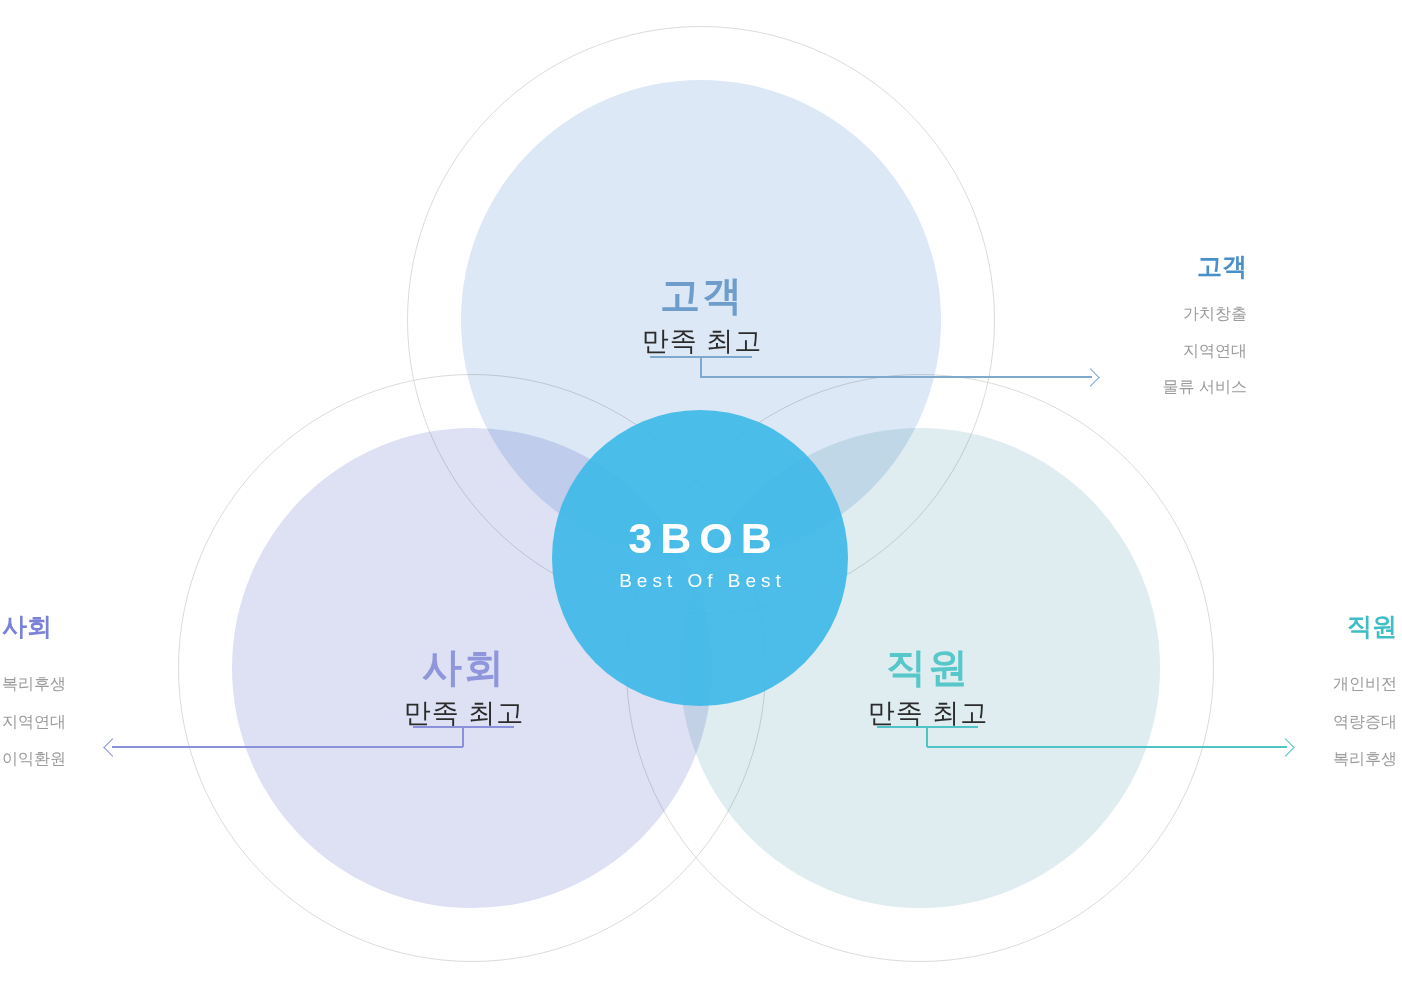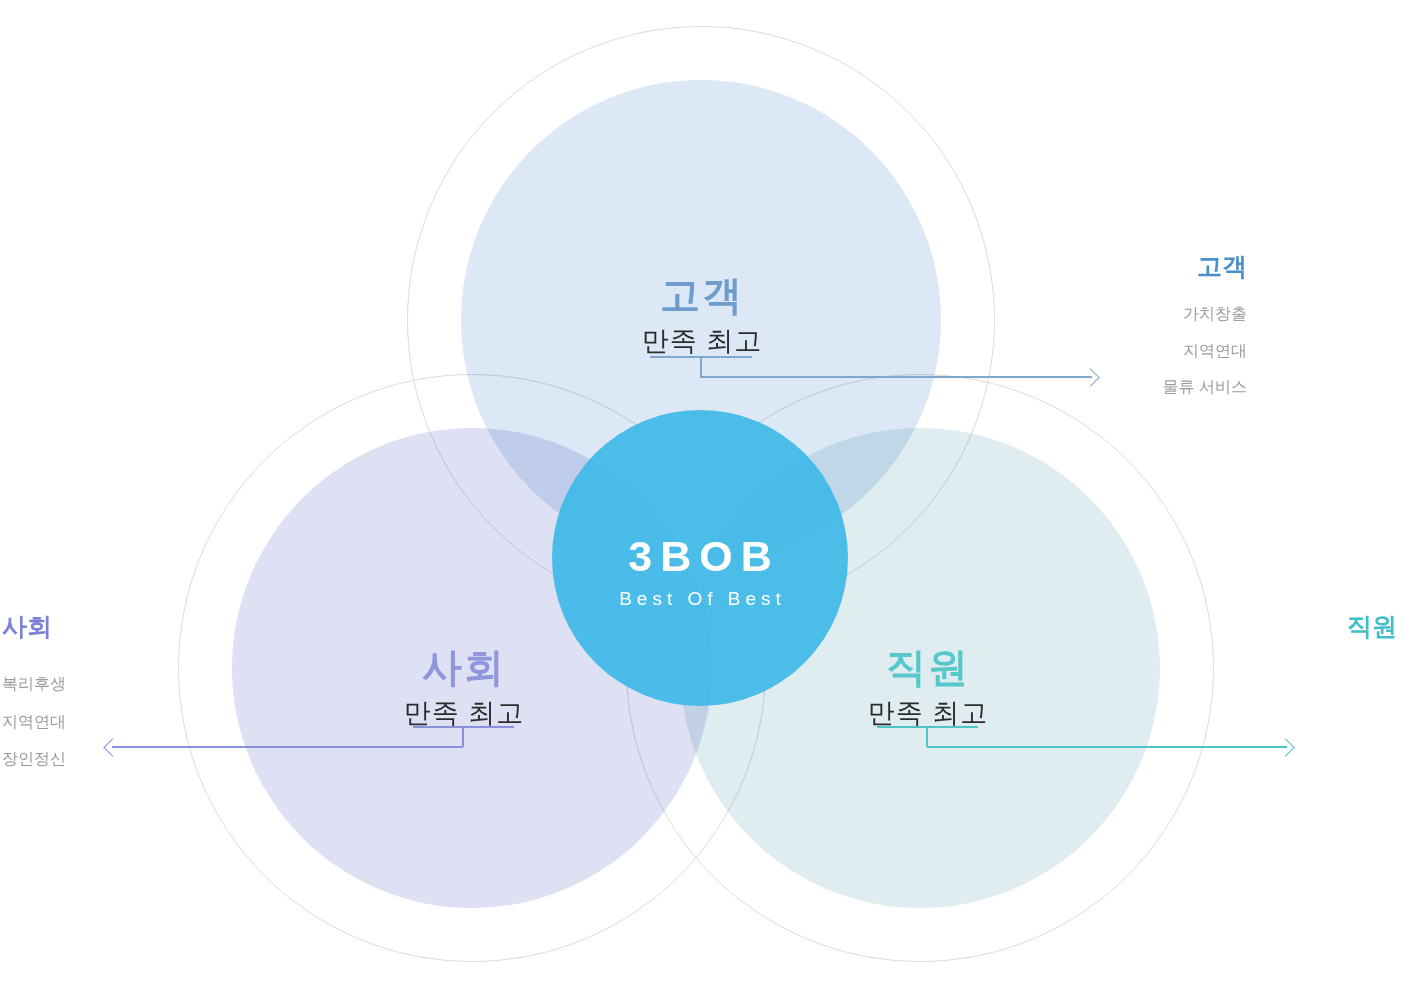--- a/index.html
+++ b/index.html
@@ -16,21 +16,21 @@
   
   .fill{position:absolute;width:480px;height:480px;border-radius:50%;
         mix-blend-mode:multiply;z-index:2;}
   .fill-customer{left:461px;top:80px;background:#dce8f6;}
   .fill-society{left:232px;top:428px;background:#dee1f4;}
   .fill-employee{left:680px;top:428px;background:#dfedf1;}
 
   
   .center-circle{position:absolute;left:552px;top:410px;width:296px;height:296px;
         border-radius:50%;background:rgba(64,185,231,0.93);z-index:3;}
-  .center-label{position:absolute;left:700px;top:532px;transform:translateX(-50%);
+  .center-label{position:absolute;left:700px;top:514px;transform:translateX(-50%);
         text-align:center;z-index:6;color:#ffffff;white-space:nowrap;}
   .center-label .t{font-size:43px;font-weight:bold;letter-spacing:8px;margin-left:8px;}
   .center-label .s{font-size:19px;letter-spacing:5px;margin-left:5px;margin-top:7px;}
 
   
   .circle-label{position:absolute;transform:translateX(-50%);text-align:center;
         z-index:6;white-space:nowrap;}
   .circle-label .big{font-size:40px;font-weight:bold;letter-spacing:2px;}
   .circle-label .sub{font-size:27px;color:#2b2b2b;letter-spacing:1px;}
   .cl-customer{left:702px;top:268px;}  .cl-customer .big{color:#6e9ccb;}
@@ -114,21 +114,26 @@
       <li>지역연대</li>
       <li>물류 서비스</li>
     </ul>
   </div>
 
   <div class="ann ann-society">
     <div class="ann-title">사회</div>
     <ul>
       <li>복리후생</li>
       <li>지역연대</li>
-      <li>장인정신</li>
+      <li>이익환원</li>
     </ul>
   </div>
 
   <div class="ann ann-employee">
     <div class="ann-title">직원</div>
+    <ul>
+      <li>개인비전</li>
+      <li>역량증대</li>
+      <li>복리후생</li>
+    </ul>
   </div>
 
 </div>
 
 </body></html>

